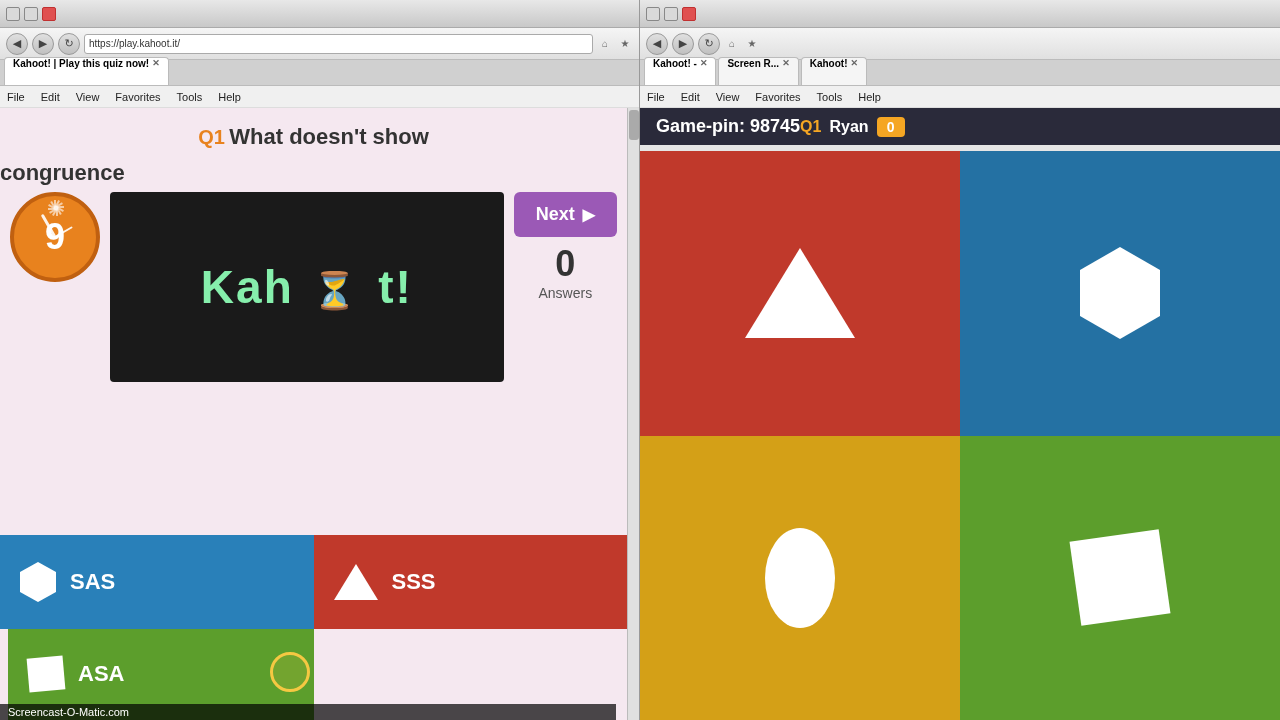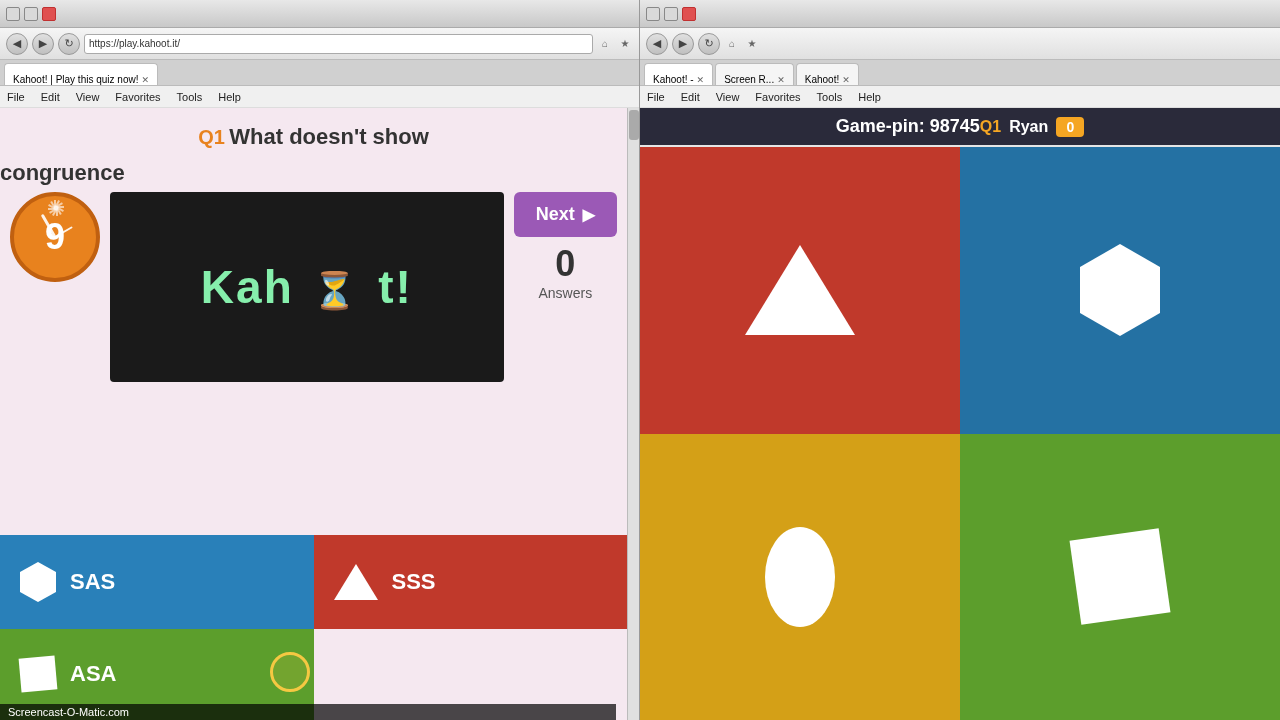--- a/index.html
+++ b/index.html
@@ -81,30 +81,30 @@
     .tab-bar {
       height: 26px;
       background: #d0d0d0;
       display: flex;
       align-items: flex-end;
       padding: 0 4px;
       gap: 2px;
       border-bottom: 1px solid #bbb;
     }
     .tab {
-      height: 22px;
+      height: 28px;
       background: #f5f5f5;
       border: 1px solid #bbb;
       border-bottom: none;
       border-radius: 4px 4px 0 0;
       padding: 0 8px;
       font-size: 10px;
-      display: flex; align-items: flex-end; gap: 3px;
+      display: flex; align-items: flex-start; gap: 3px;
       cursor: pointer;
-      max-width: 200px; overflow: hidden;
+      max-width: 200px; overflow: hidden; font-weight: bold;
     }
     .tab.active { background: white; }
     .tab-close { font-size: 9px; color: #666; }
 
     .menu-bar {
       height: 22px;
       background: #f0f0f0;
       display: flex;
       align-items: center;
       padding: 0 4px;
@@ -255,21 +255,21 @@
       align-items: center;
       justify-content: flex-start;
       padding: 0 20px;
       gap: 14px;
       cursor: pointer;
       position: relative;
     }
     .answer-option.red { background: #c0392b; }
     .answer-option.blue { background: #2980b9; }
     .answer-option.yellow { background: #d4a017; }
-    .answer-option.green { background: #5c9e2c; }
+    .answer-option.green { background: #5c9e2c; margin-left: 8px; }
     .answer-label {
       font-size: 22px;
       font-weight: bold;
       color: white;
     }
 
     
     .cursor-circle {
       position: absolute;
       width: 40px; height: 40px;
@@ -315,22 +315,22 @@
       overflow: hidden;
       display: flex;
       flex-direction: column;
     }
 
     .right-header {
       background: #2a2a3a;
       padding: 8px 16px;
       display: flex;
       align-items: center;
-      justify-content: center;
-      border-bottom: 2px solid #e5e5e5;
+      justify-content: flex-start;
+      border-bottom: 6px solid #e5e5e5;
     }
     .game-pin-text {
       font-size: 18px;
       font-weight: bold;
       color: white;
     }
     .right-header-right {
       display: flex; align-items: center; gap: 8px;
     }
     .q1-badge-right {

